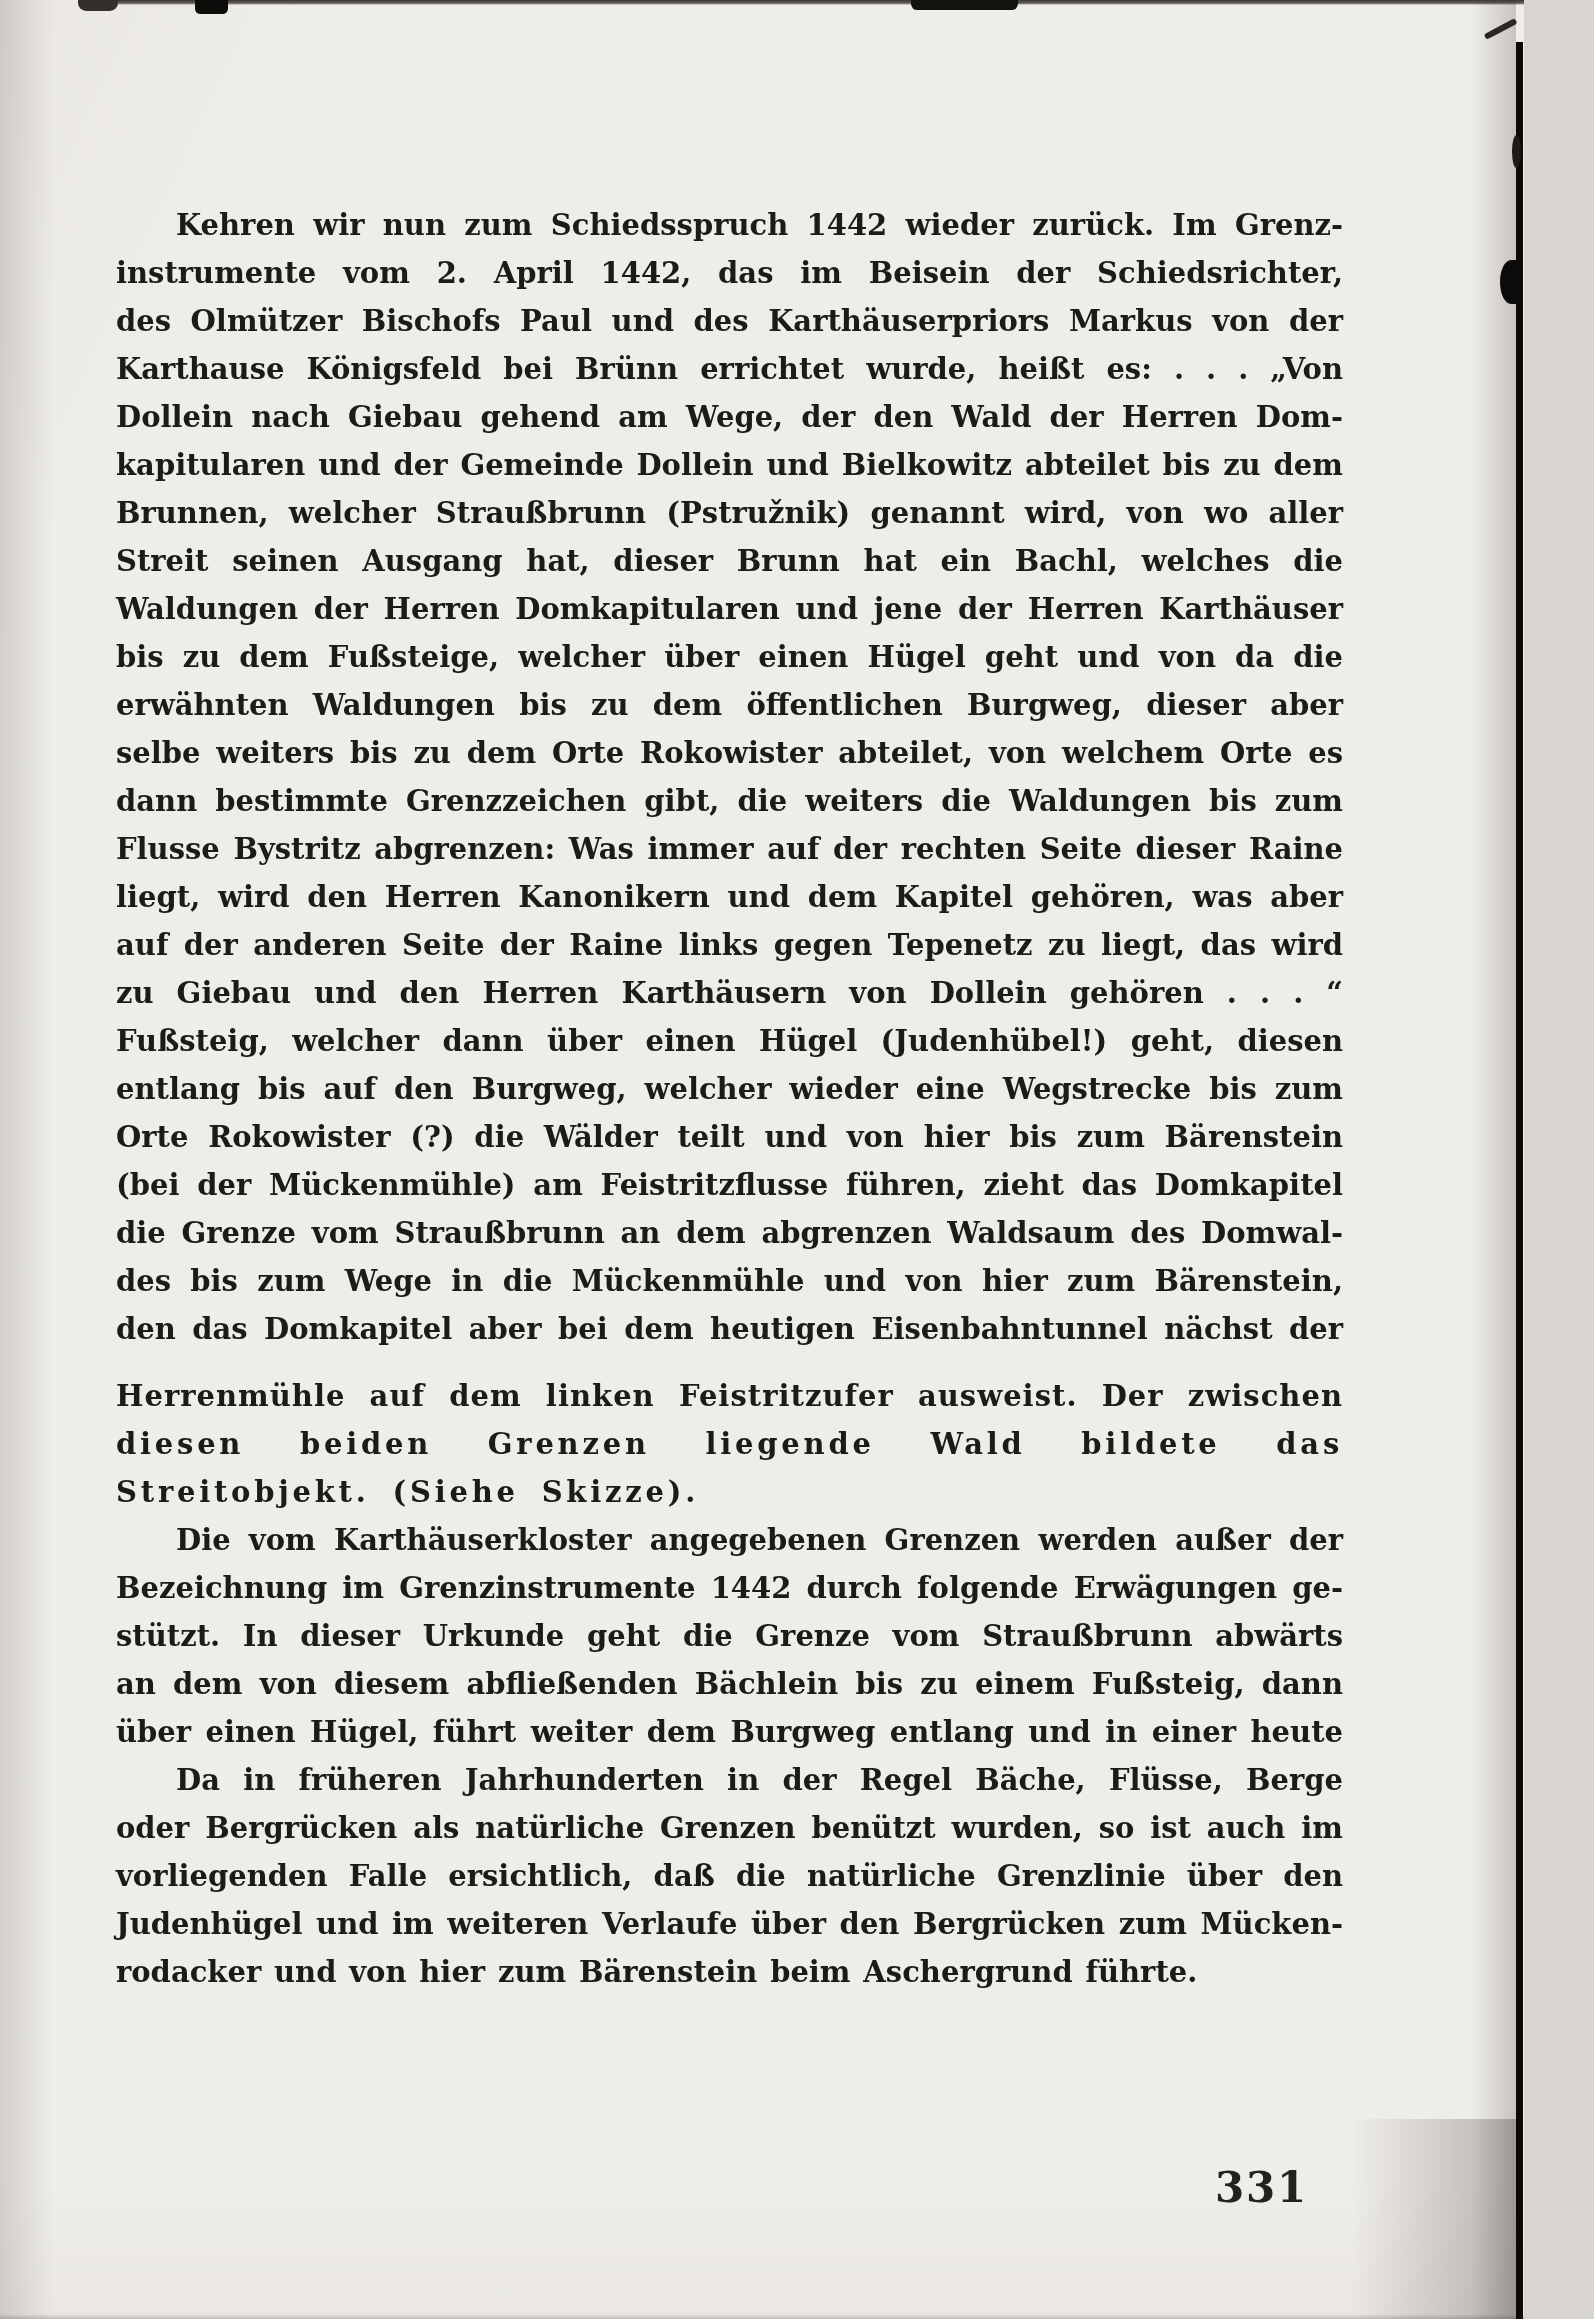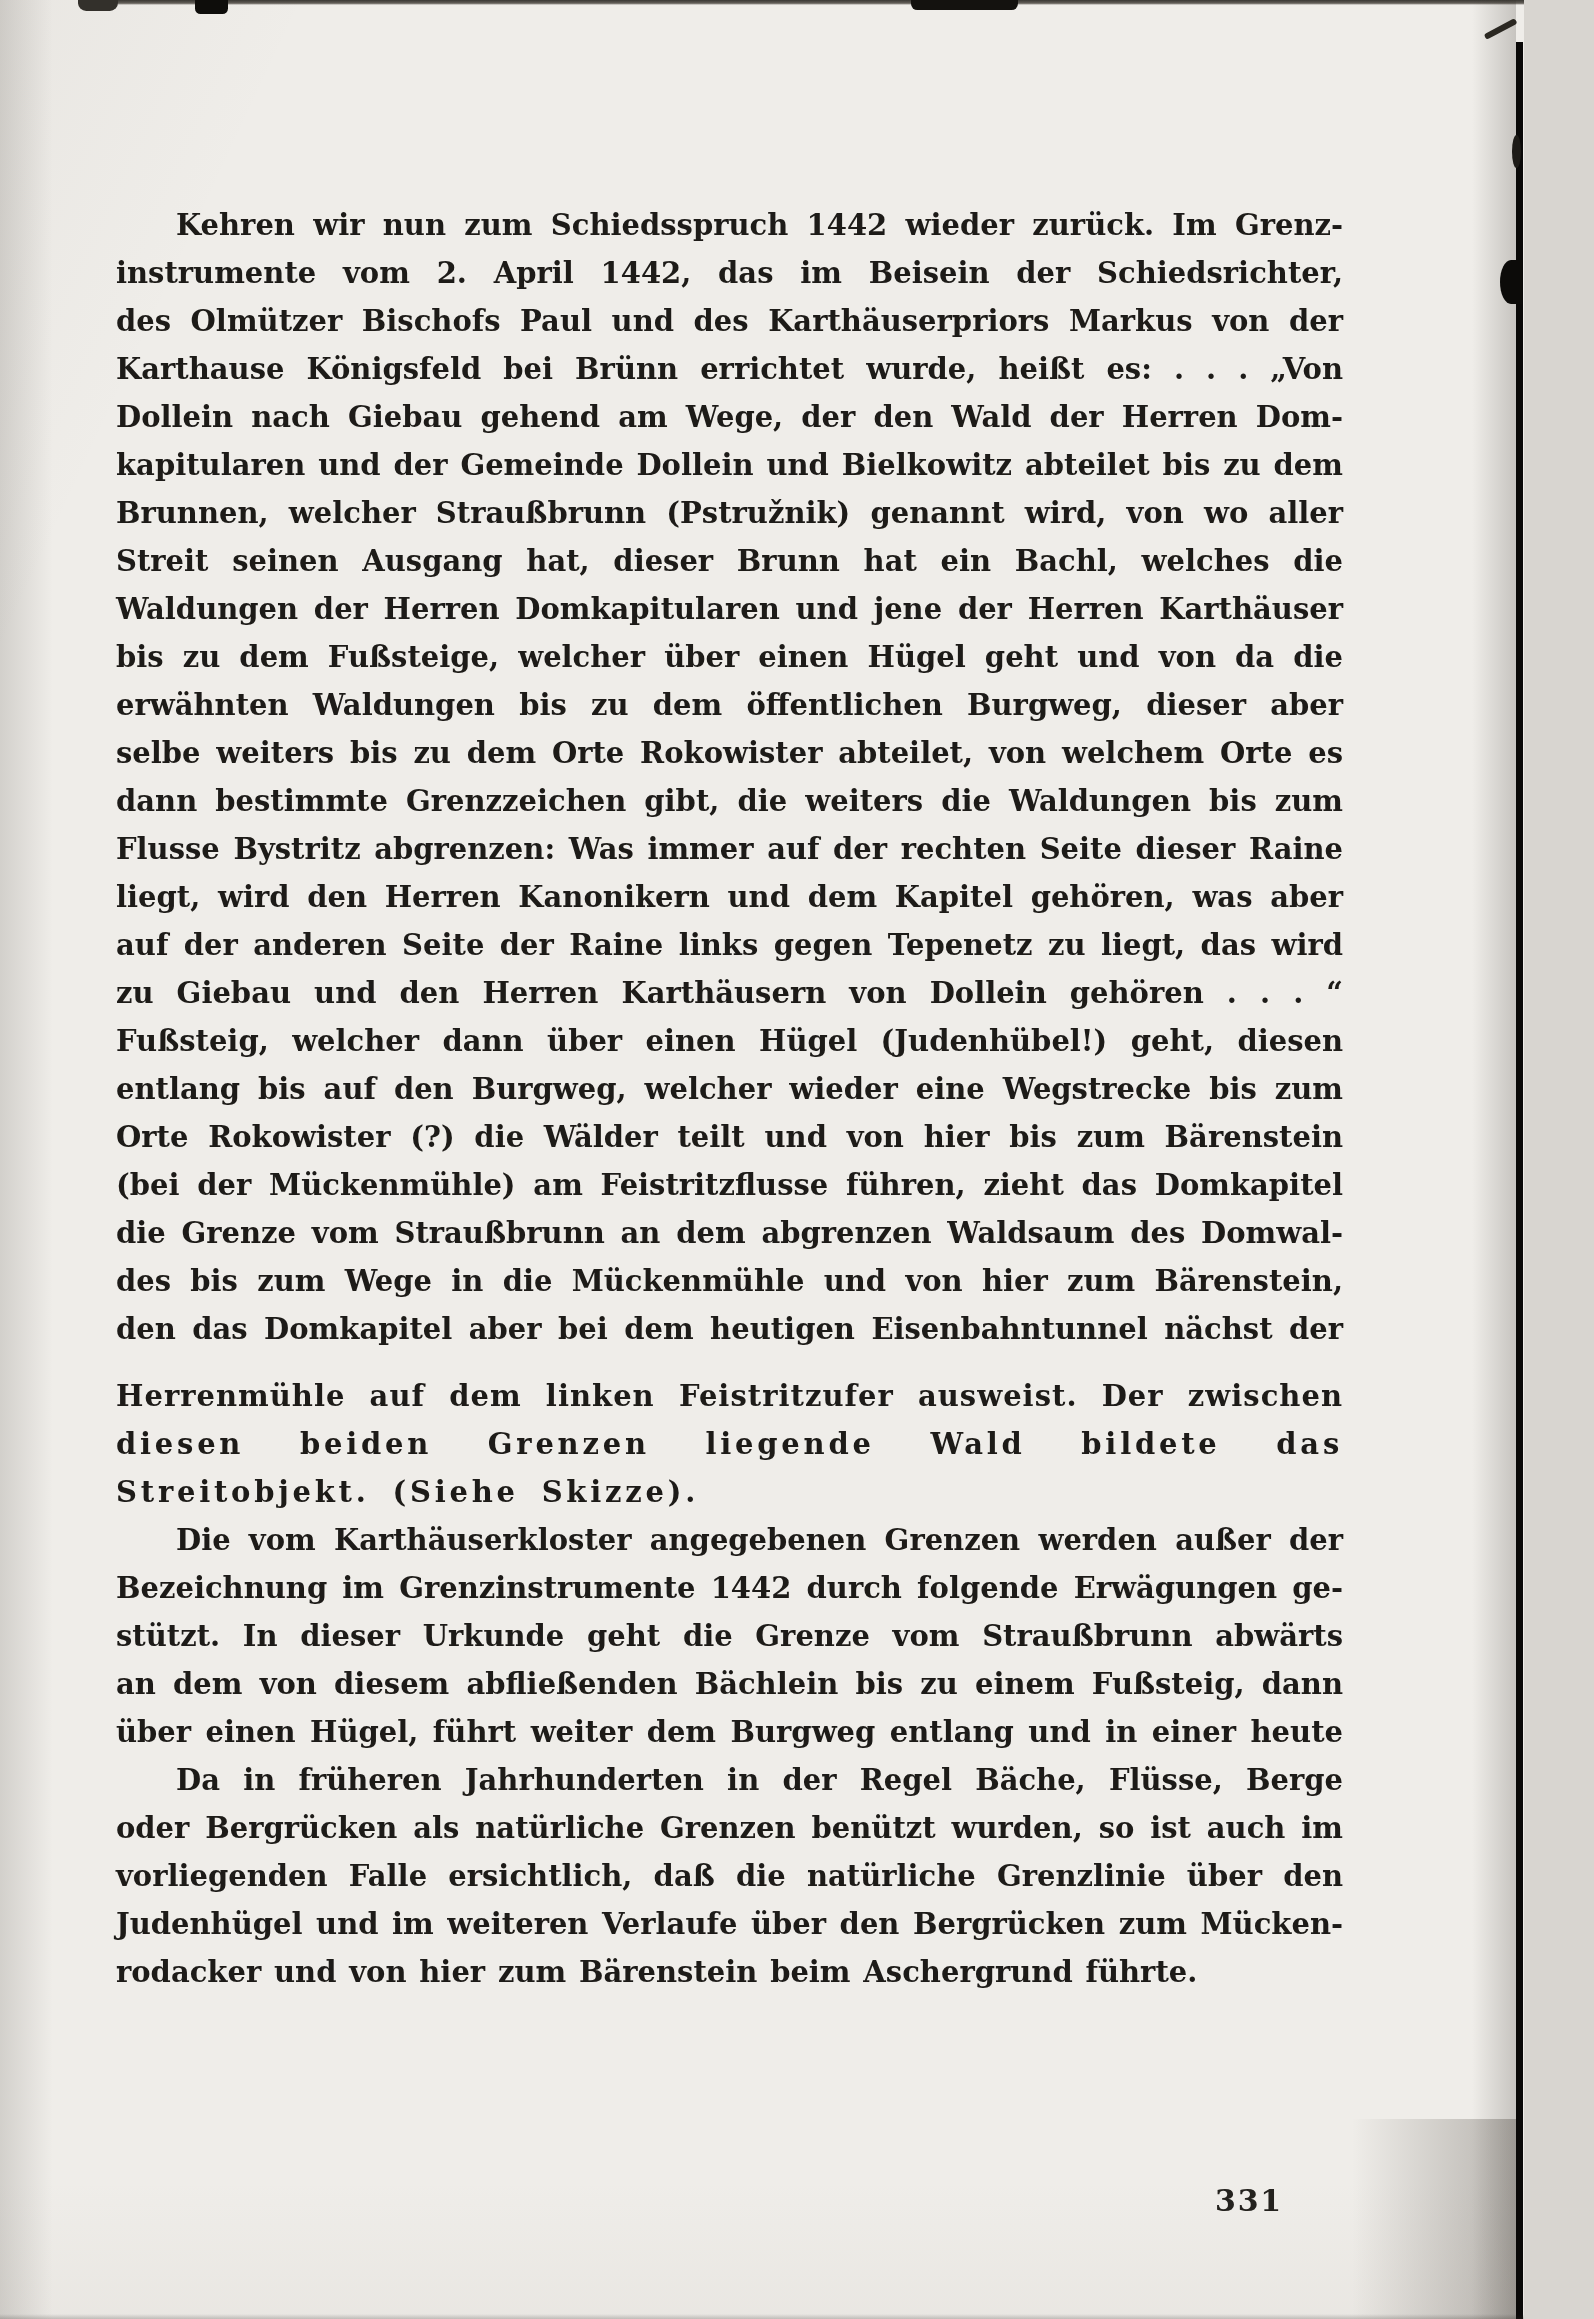--- a/index.html
+++ b/index.html
@@ -86,25 +86,24 @@
   }
   .line.indent { text-indent: 60px; }
   .line.para-end { text-align-last: left; }
   .line.gesperrt-light { letter-spacing: 0.035em; margin-top: 19px; }
   .line.gesperrt { letter-spacing: 0.13em; word-spacing: 9px; }
 
   .page-number {
     position: absolute;
     left: 1215px;
     top: 2163px;
-    font-size: 30px;
+    font-size: 42px;
     font-weight: 700;
     color: #24221e;
     letter-spacing: 1.8px;
-    margin-top: 20px;
   }
 </style>
 </head>
 <body>
 
 <div class="page">
 
   <div class="left-shade"></div>
   <div class="top-edge-line"></div>
   <div class="top-blob-a"></div>

